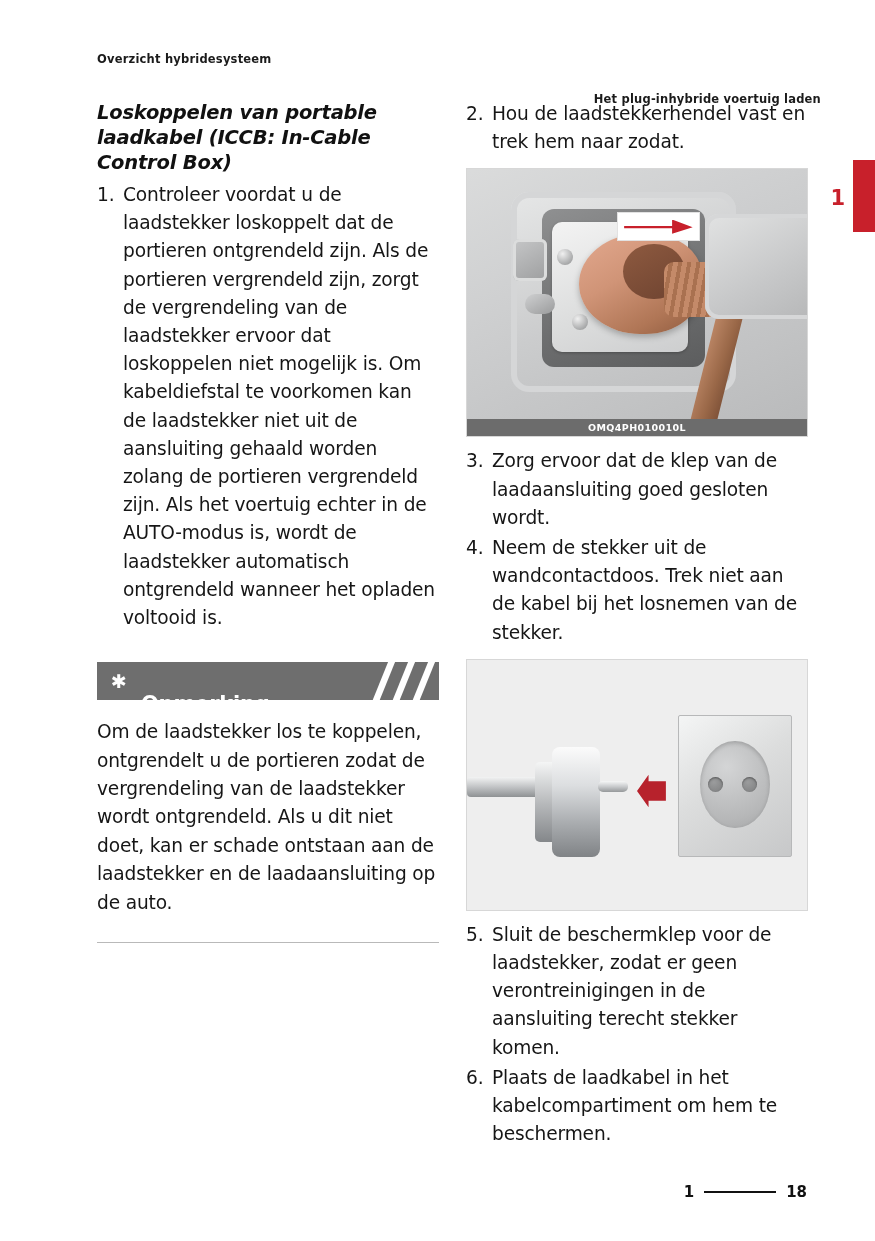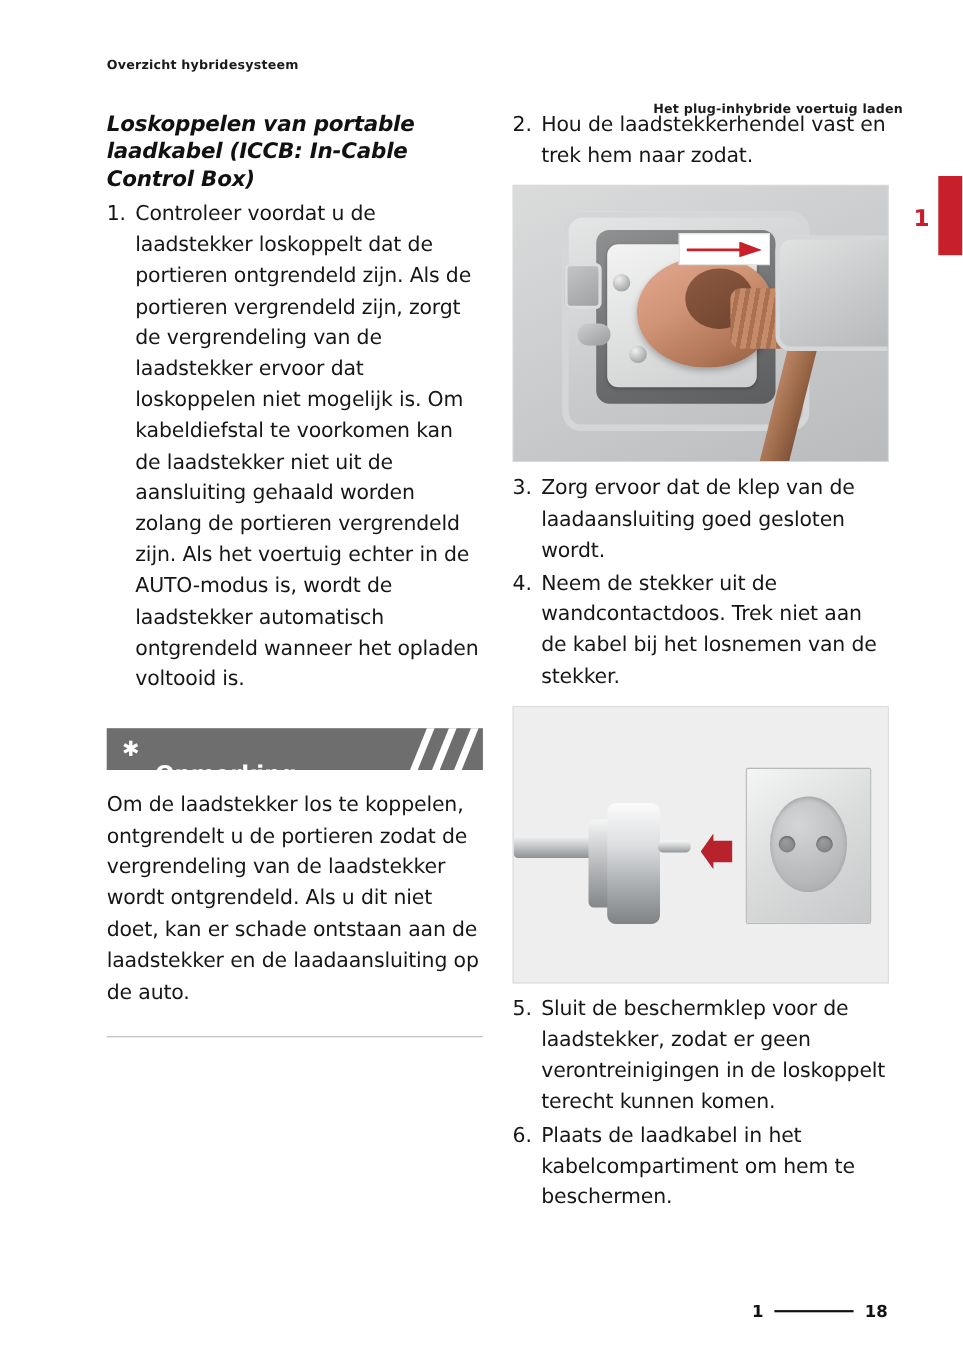--- a/index.html
+++ b/index.html
@@ -380,20 +380,21 @@
       <div class="screw sc3"></div>
       <div class="connector"></div>
       <div class="conn-grip"></div>
       <div class="conn-neck"></div>
       <div class="cable"></div>
       <div class="door"></div>
       <div class="arrow-box">
         <div class="arrow-shape"></div>
       </div>
     </div>
+    <figcaption>OMQ4PH010010L</figcaption>
   </figure>
 
   <ol class="steps">
     <li>
       <span class="num">3.</span>
       <span>Zorg ervoor dat de klep van de laadaansluiting goed gesloten wordt.</span>
     </li>
     <li>
       <span class="num">4.</span>
       <span>Neem de stekker uit de wandcontactdoos. Trek niet aan de kabel bij het losnemen van de stekker.</span>
@@ -411,21 +412,21 @@
         <div class="socket-recess"></div>
         <div class="hole h1"></div>
         <div class="hole h2"></div>
       </div>
     </div>
   </figure>
 
   <ol class="steps">
     <li>
       <span class="num">5.</span>
-      <span>Sluit de beschermklep voor de laadstekker, zodat er geen verontreinigingen in de loskoppelt terecht kunnen komen.</span>
+      <span>Sluit de beschermklep voor de laadstekker, zodat er geen verontreinigingen in de aansluiting terecht stekker komen.</span>
     </li>
     <li>
       <span class="num">6.</span>
       <span>Plaats de laadkabel in het kabelcompartiment om hem te beschermen.</span>
     </li>
   </ol>
 </div>
 
 <div class="footer">
   <span>1</span>

